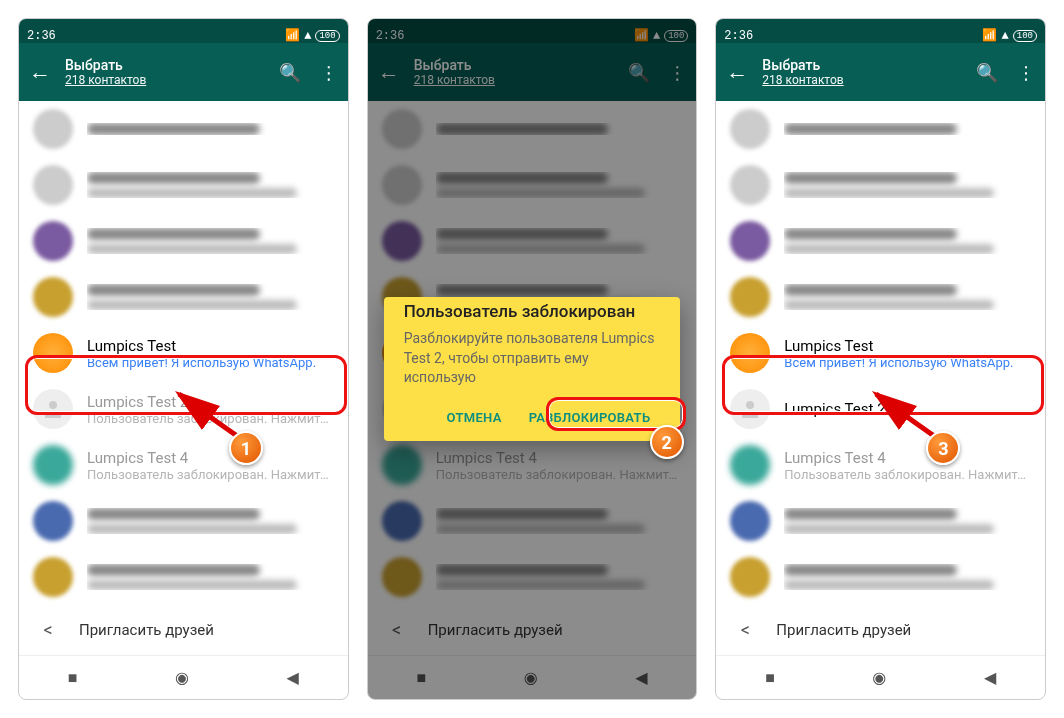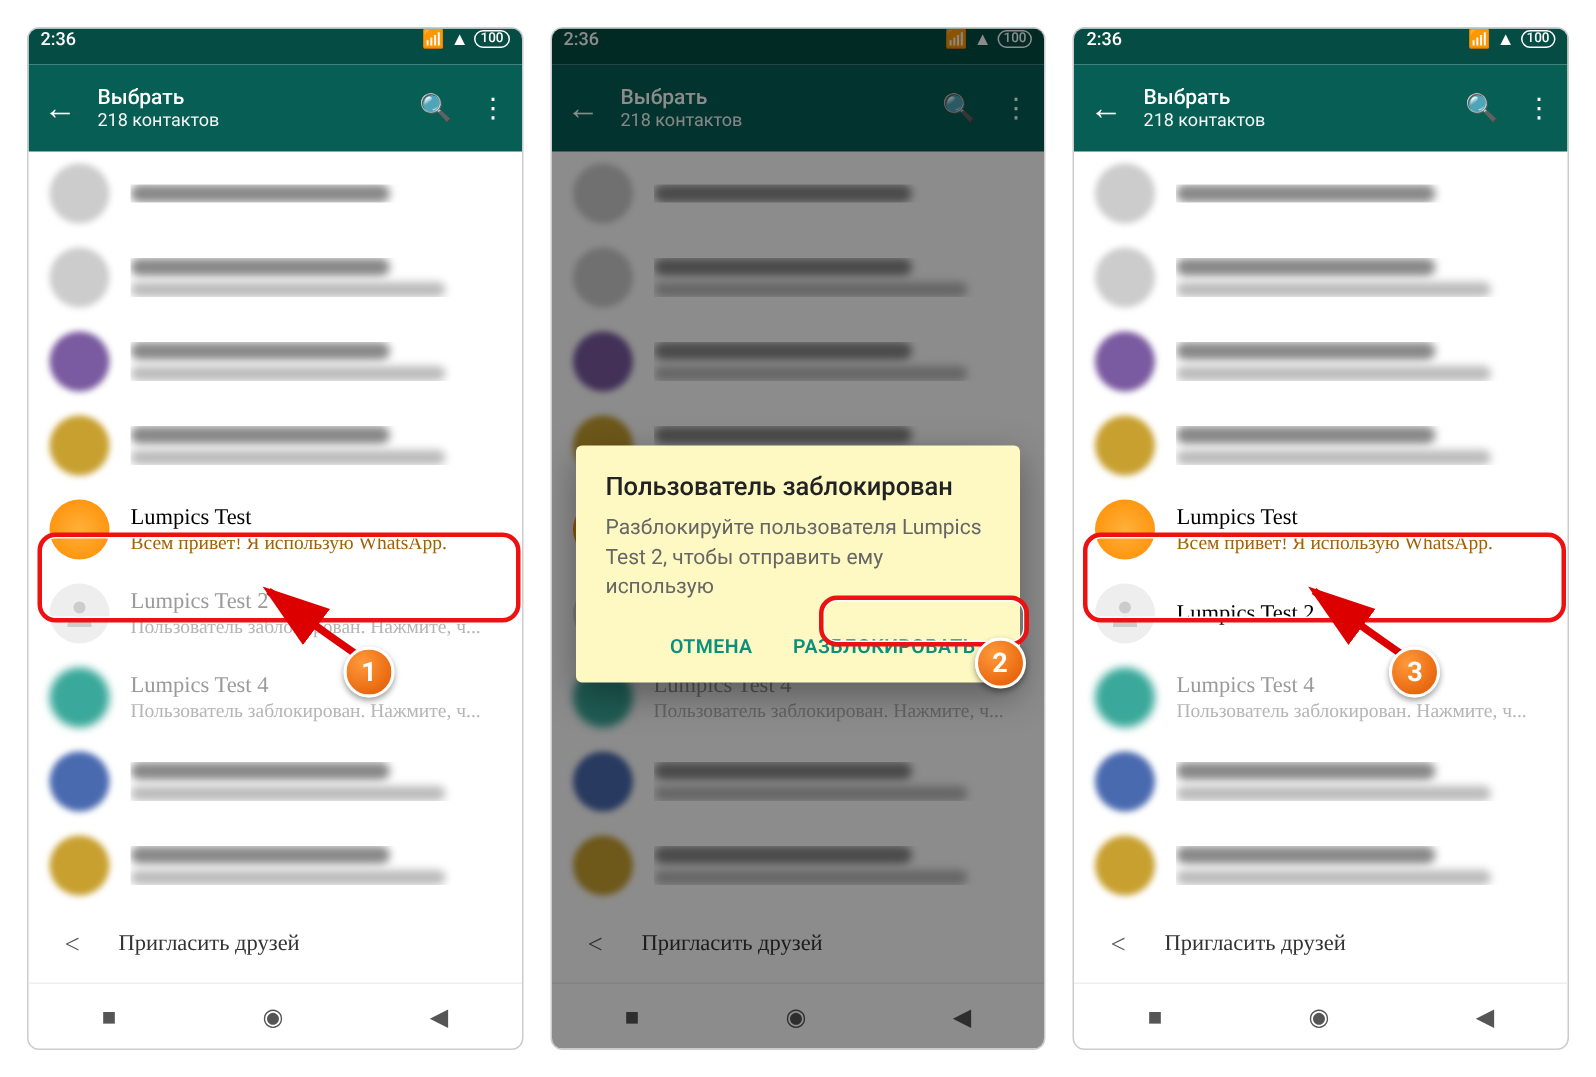--- a/index.html
+++ b/index.html
@@ -21,56 +21,57 @@
     position: relative;
     background: #fff;
     display: flex;
     flex-direction: column;
   }
   .status-bar {
     background: #054d44;
     color: #fff;
     height: 24px;
     display: flex;
-    align-items: flex-start;
+    align-items: flex-end;
     justify-content: space-between;
     padding: 0 8px;
     font-size: 12px;
     font-weight: 500;
+    font-family: Liberation Mono, monospace;
   }
   .status-icons { display: flex; gap: 4px; align-items: center; }
   .app-bar {
     background: #075e54;
     color: #fff;
     height: 58px;
     display: flex;
     align-items: center;
     padding: 0 10px;
     gap: 14px;
   }
   .back-arrow { font-size: 22px; }
   .title-block { flex: 1; }
   .app-title { font-size: 14px; font-weight: 500; }
-  .app-sub { font-size: 12px; opacity: 0.95; }
+  .app-sub { font-size: 12px; opacity: 0.95; text-decoration: underline; }
   .app-icons { display: flex; gap: 18px; font-size: 18px; }
-  .list { flex: 1; overflow: hidden; position: relative; font-family: Liberation Serif, serif; }
+  .list { flex: 1; overflow: hidden; position: relative; }
   .row {
     display: flex; align-items: center;
     padding: 8px 14px; gap: 14px; height: 56px;
   }
   .avatar {
     width: 40px; height: 40px; border-radius: 50%;
     background: #ddd; flex-shrink: 0;
     display: flex; align-items: center; justify-content: center;
   }
   .orange { background: radial-gradient(circle, #ffb03a, #ff8c00); }
   .blurred .avatar { filter: blur(2px); }
   .row-text { flex: 1; overflow: hidden; }
   .row-name { font-size: 15px; color: #000; white-space: nowrap; overflow: hidden; text-overflow: ellipsis; }
-  .row-sub { font-size: 13px; color: #a16207; white-space: nowrap; overflow: hidden; text-overflow: ellipsis; }
+  .row-sub { font-size: 13px; color: #3b82f6; white-space: nowrap; overflow: hidden; text-overflow: ellipsis; }
   .blurred .row-name, .blurred .row-sub { filter: blur(3px); color: #777; }
   .blurred .row-name { background: #888; border-radius: 6px; height: 12px; width: 70%; }
   .blurred .row-sub { background: #bbb; border-radius: 6px; height: 10px; width: 85%; margin-top:4px; }
   .disabled .row-name { color: #9a9a9a; }
   .disabled .row-sub { color: #b5b5b5; }
   .action-row {
     display: flex; align-items: center; gap: 20px;
     padding: 14px 18px; font-size: 15px; color: #333;
   }
   .action-icon { width: 22px; text-align: center; color: #555; font-size: 18px; }
@@ -92,21 +93,21 @@
     pointer-events: none;
   }
   .arrow {
     position: absolute; pointer-events: none;
   }
   .dim-overlay {
     position:absolute; inset:0; background:rgba(0,0,0,.45); z-index:5;
   }
   .dialog {
     position:absolute; left:16px; right:16px; top:278px;
-    background:#fef9c3; border-radius:4px; padding:18px 20px 8px; z-index:6;
+    background:#fde047; border-radius:4px; padding:4px 20px 8px; z-index:6;
     box-shadow: 0 8px 24px rgba(0,0,0,.35);
   }
   .dialog-title { font-size:17px; font-weight:500; color:#222; margin-bottom:8px; }
   .dialog-msg { font-size:14px; color:#666; line-height:1.4; margin-bottom:14px; }
   .dialog-actions { display:flex; justify-content:flex-end; gap:7px; }
   .dlg-btn { color:#0c8f7f; font-weight:600; font-size:13px; padding:8px 10px; letter-spacing:.3px; }
   .blur-teal { background:#3aa89a; filter:blur(3px); }
   .blur-blue { background:#4a6ab0; filter:blur(3px); }
   .blur-purple { background:#7a5aa0; filter:blur(3px); }
   .blur-yellow { background:#c8a030; filter:blur(3px); }

